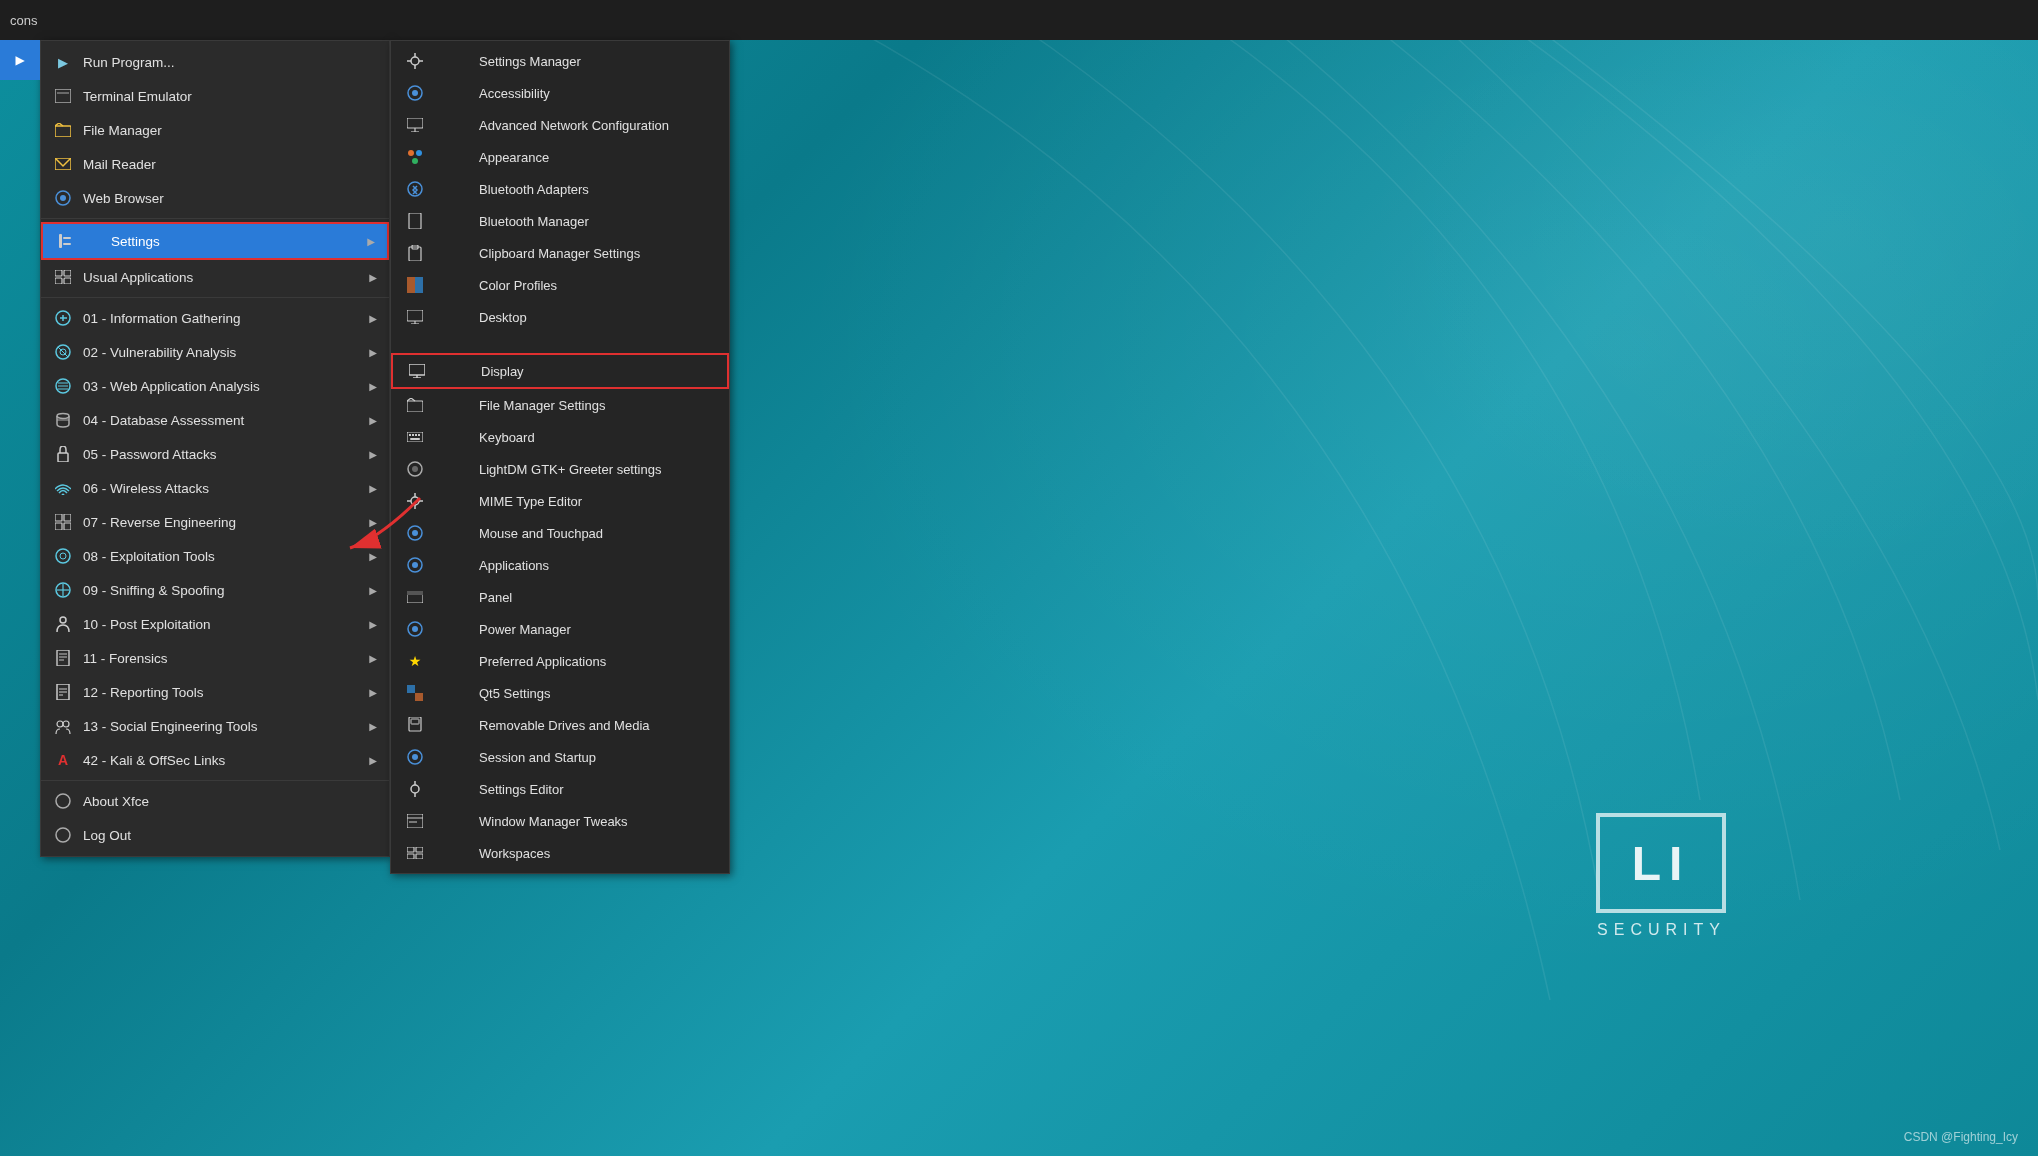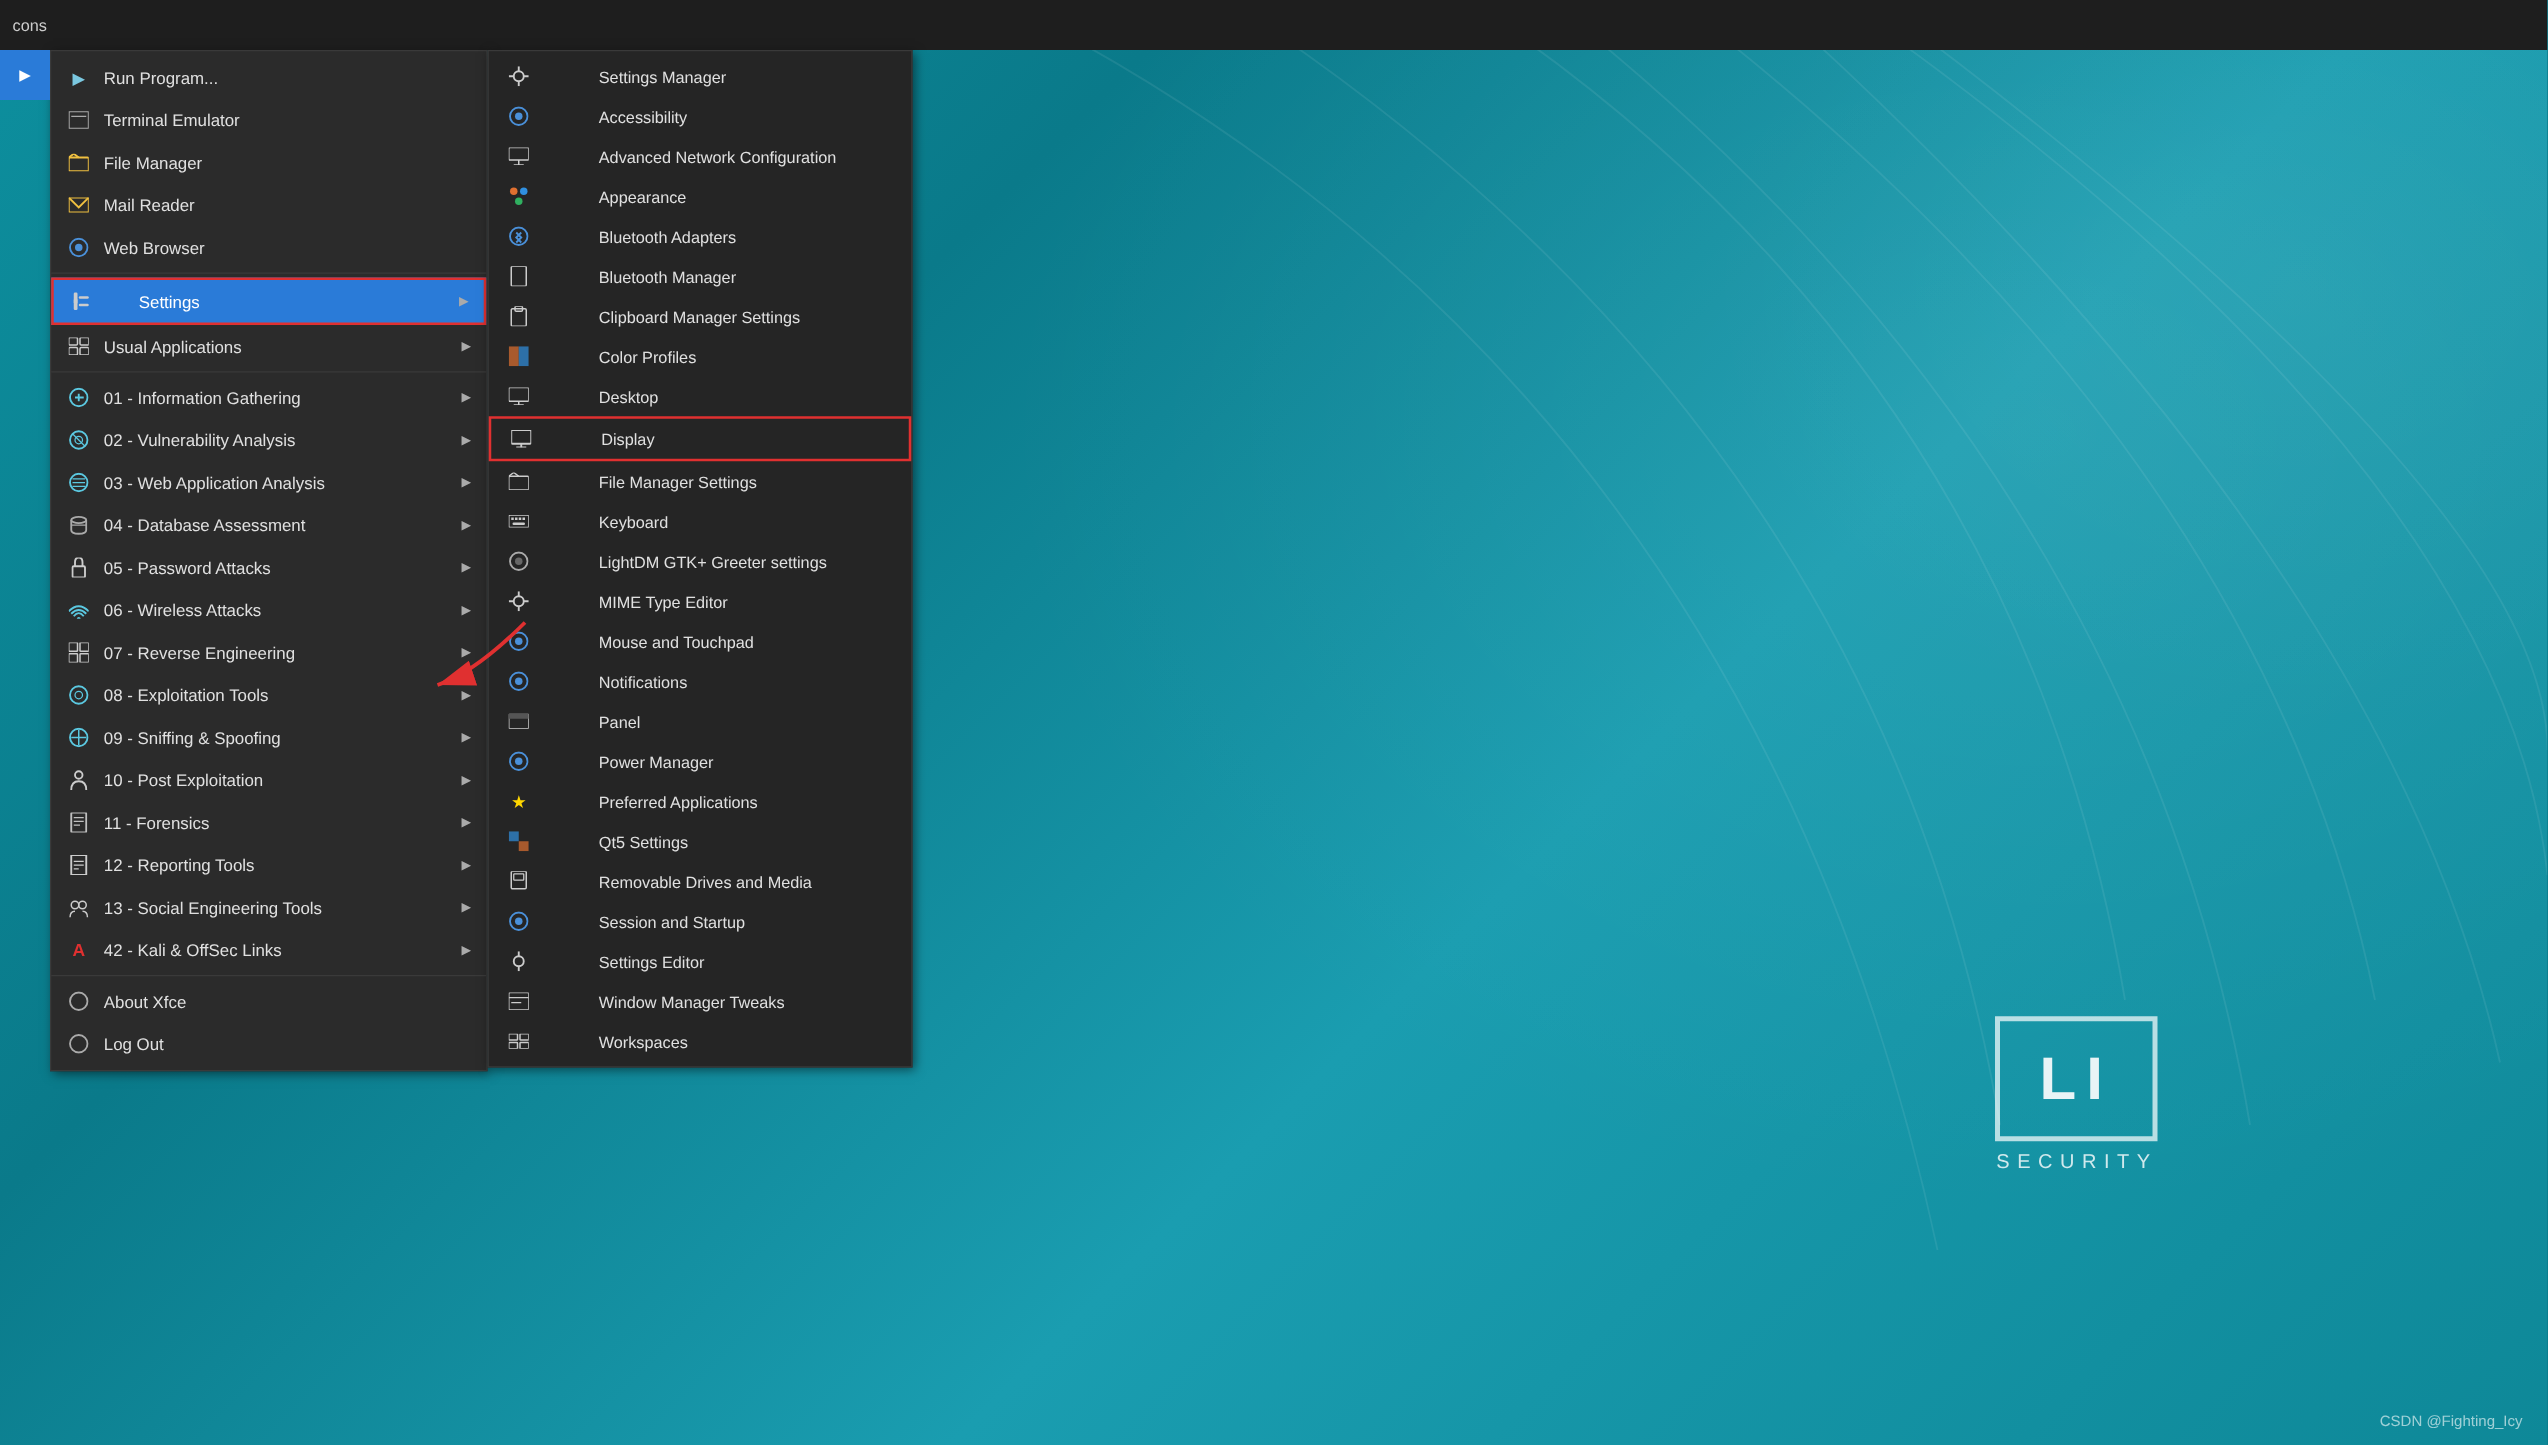--- a/index.html
+++ b/index.html
@@ -620,21 +620,21 @@
     <span class="menu-icon">
       <svg width="16" height="14" viewBox="0 0 16 14">
           <rect x="0" y="0" width="16" height="11" rx="1" fill="none" stroke="#ccc" stroke-width="1.2"></rect>
           <line x1="8" y1="11" x2="8" y2="14" stroke="#ccc" stroke-width="1.2"></line>
           <line x1="4" y1="14" x2="12" y2="14" stroke="#ccc" stroke-width="1.2"></line>
         </svg>
     </span>
     <span>Desktop</span>
   </div>
 
-  <div class="menu-item display-highlighted" style="border: 2px solid #e03030;">
+  <div class="menu-item display-highlighted" style="border: 2px solid #e03030; margin-top: 20px;">
     <span class="menu-icon">
       <svg width="16" height="14" viewBox="0 0 16 14">
           <rect x="0" y="0" width="16" height="11" rx="1" fill="none" stroke="#ccc" stroke-width="1.5"></rect>
           <line x1="8" y1="11" x2="8" y2="14" stroke="#ccc" stroke-width="1.5"></line>
           <line x1="4" y1="14" x2="12" y2="14" stroke="#ccc" stroke-width="1.5"></line>
         </svg>
     </span>
     <span>Display</span>
   </div>
 
@@ -695,21 +695,21 @@
     <span>Mouse and Touchpad</span>
   </div>
 
   <div class="menu-item">
     <span class="menu-icon">
       <svg width="16" height="16" viewBox="0 0 16 16">
           <circle cx="8" cy="8" r="7" fill="none" stroke="#4a90d9" stroke-width="1.5"></circle>
           <circle cx="8" cy="8" r="3" fill="#4a90d9"></circle>
         </svg>
     </span>
-    <span>Notifications</span>
+    <span>Applications</span>
   </div>
 
   <div class="menu-item">
     <span class="menu-icon">
       <svg width="16" height="12" viewBox="0 0 16 12">
           <rect x="0" y="0" width="16" height="12" rx="1" fill="none" stroke="#ccc" stroke-width="1.2"></rect>
           <rect x="0" y="0" width="16" height="4" fill="#555"></rect>
         </svg>
     </span>
     <span>Panel</span>

